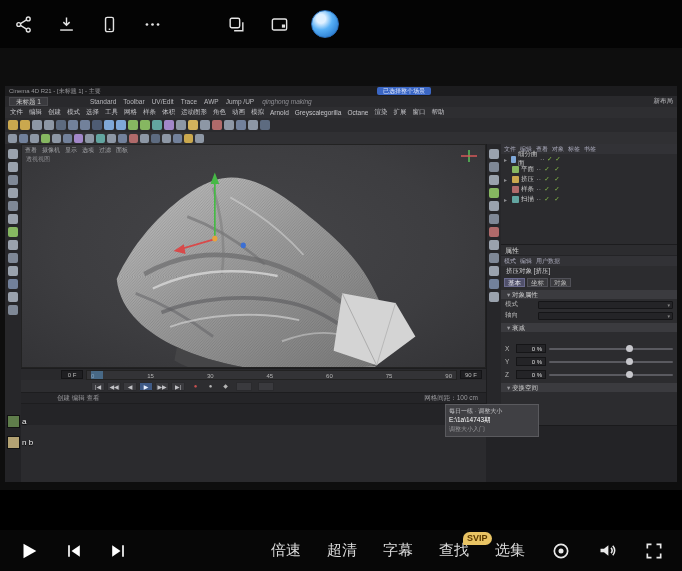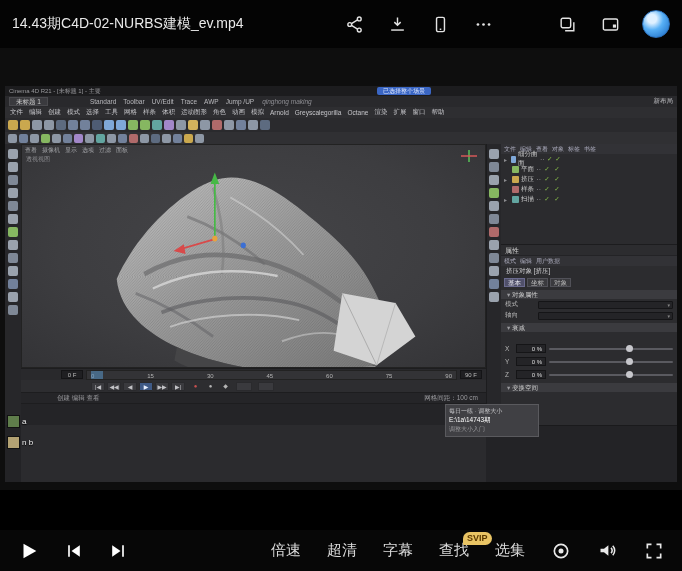--- a/index.html
+++ b/index.html
@@ -146,21 +146,20 @@
   .ctl-text{color:#dcdcdc;font-size:15px;cursor:pointer;white-space:nowrap;}
   .episodes{position:relative;display:inline-flex;}
   .svip-badge{position:absolute;top:-9px;left:-32px;background:var(--svip-yellow);color:#5c3a00;font-size:9px;font-weight:700;padding:0 4px;height:13px;line-height:13px;border-radius:7px 7px 7px 1px;}
 </style>
 </head>
 <body>
 
 <div class="stage">
 
   <div class="topbar">
-    <div class="vid-title">14.43期C4D-02-NURBS建模_ev.mp4</div>
     <div class="top-icons">
       <div class="tbtn">
         <svg width="19" height="19" viewBox="0 0 24 24" fill="none" stroke="#e3e3e3" stroke-width="1.8">
             <circle cx="18" cy="5" r="2.4"></circle>
             <circle cx="6" cy="12" r="2.4"></circle>
             <circle cx="18" cy="19" r="2.4"></circle>
             <path d="M8.2 10.8 L15.8 6.2 M8.2 13.2 L15.8 17.8"></path>
           </svg>
       </div>
       <div class="tbtn">

